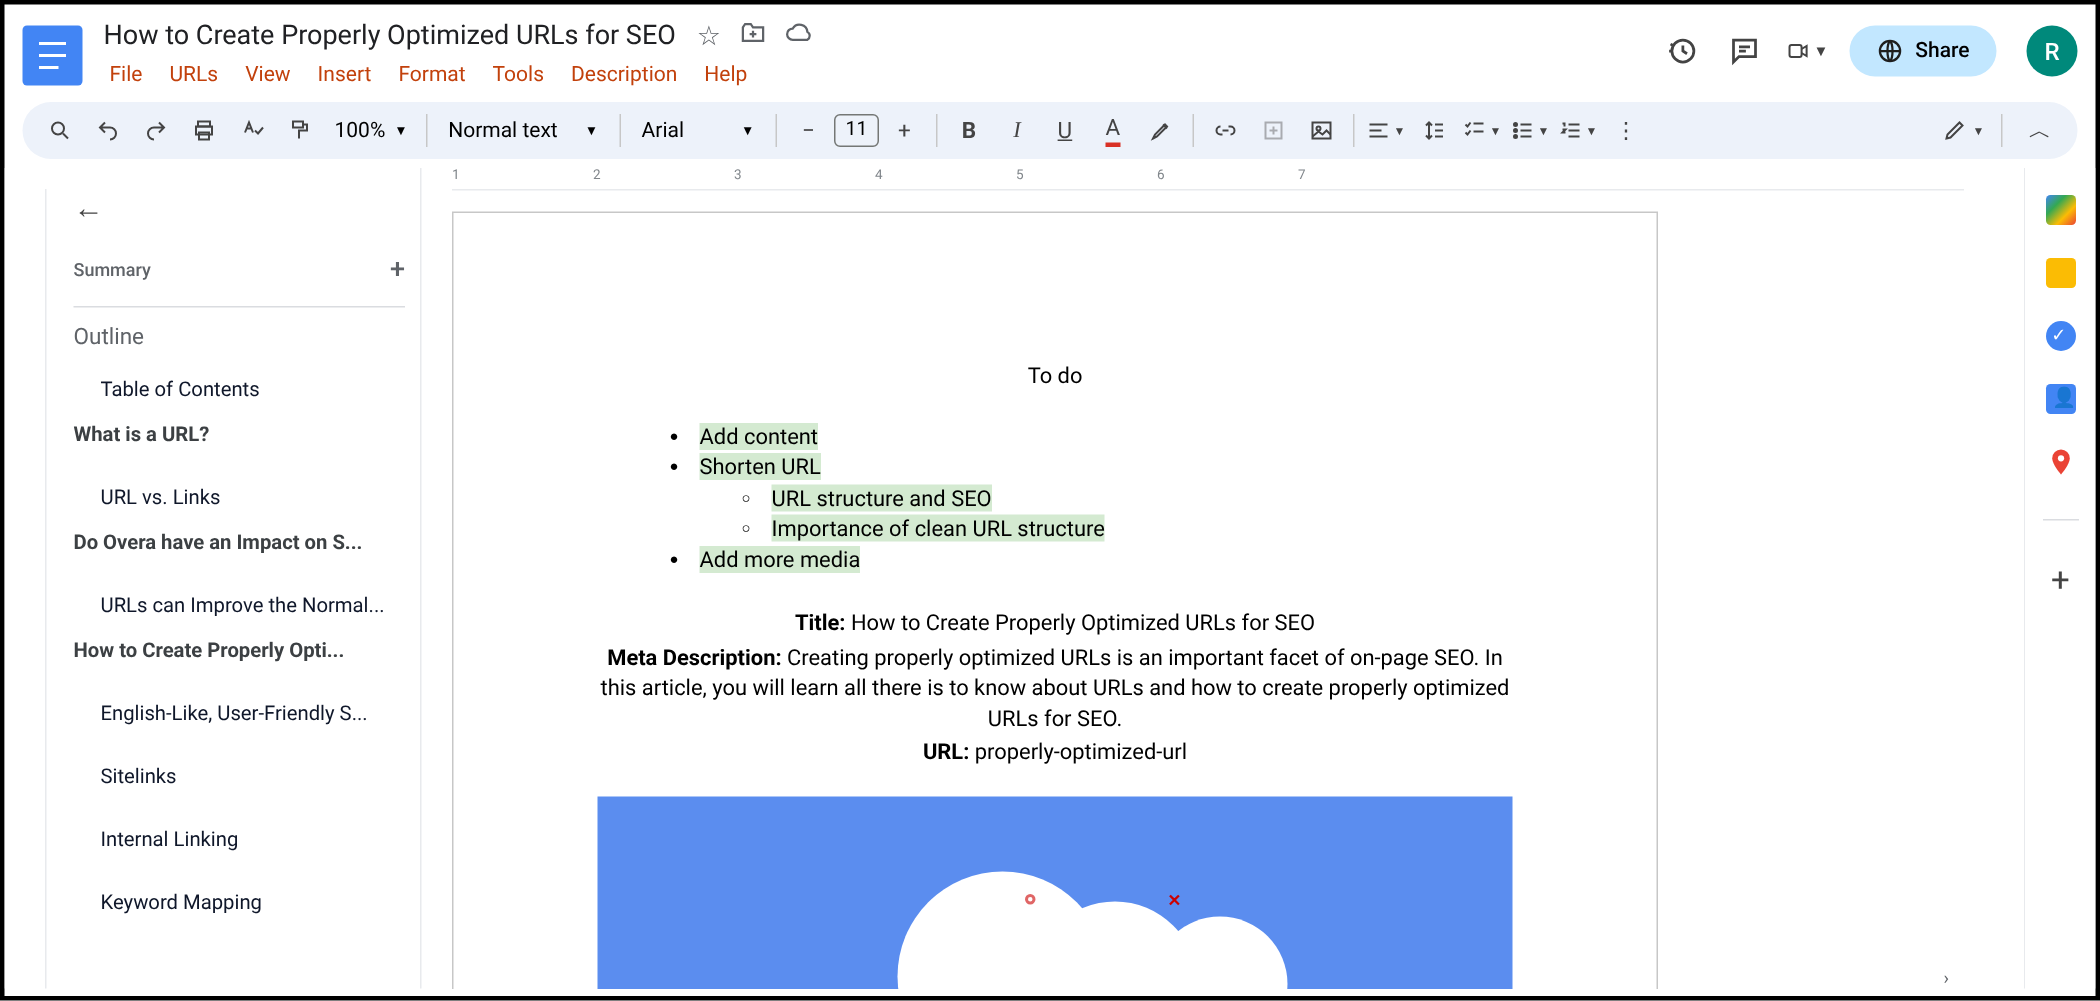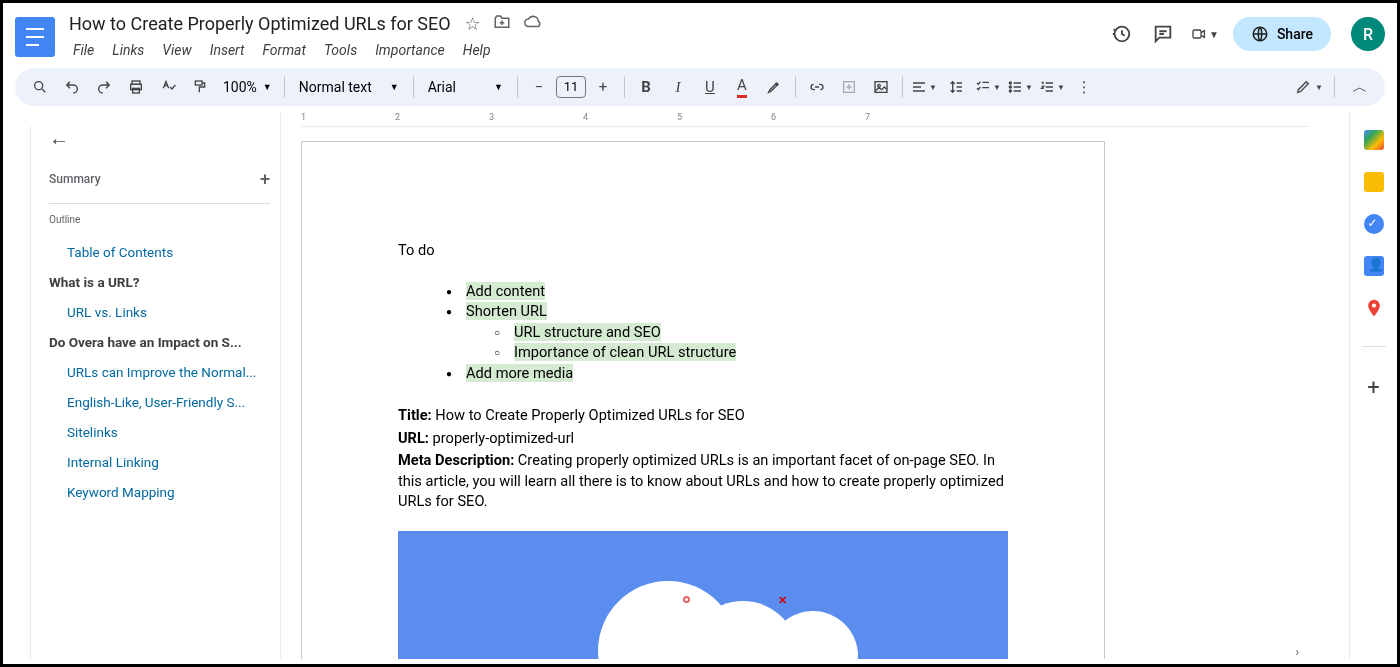--- a/index.html
+++ b/index.html
@@ -8,21 +8,21 @@
 .logo { width: 40px; height: 40px; background: #4285f4; border-radius: 3px; margin-right: 10px; margin-top: 6px; display: flex; align-items: center; justify-content: center; }
 .logo-lines { width: 18px; height: 18px; display: flex; flex-direction: column; justify-content: space-between; }
 .logo-lines span { height: 2px; background: #fff; }
 .logo-lines span:nth-child(3) { width: 70%; }
 .title-area { flex: 1; }
 .title-row { display: flex; align-items: center; gap: 10px; }
 .doc-title { font-size: 18px; color: #202124; padding: 2px 4px; }
 .title-icons { display: flex; gap: 12px; color: #5f6368; }
 .title-icons span { cursor: pointer; font-size: 18px; }
 .menubar { display: flex; gap: 2px; margin-top: 2px; }
-.menubar span { font-size: 14px; color: #404040; padding: 4px 8px; border-radius: 4px; cursor: pointer; font-style: italic; }
+.menubar span { font-size: 14px; color: #c2410c; padding: 4px 8px; border-radius: 4px; cursor: pointer; }
 .header-right { display: flex; align-items: center; gap: 14px; margin-top: 6px; }
 .header-icon { color: #444; cursor: pointer; width: 28px; height: 28px; display: flex; align-items: center; justify-content: center; }
 .meet-btn { display: flex; align-items: center; gap: 2px; }
 .share-btn { background: #c2e7ff; border-radius: 20px; padding: 8px 18px; display: flex; align-items: center; gap: 8px; font-size: 14px; font-weight: 500; cursor: pointer; }
 .avatar { width: 34px; height: 34px; border-radius: 50%; background: #00897b; color: #fff; display: flex; align-items: center; justify-content: center; font-weight: 500; margin-left: 6px; }
 .toolbar-wrap { padding: 6px 12px; }
 .toolbar { background: #edf2fa; border-radius: 24px; padding: 4px 10px; display: flex; align-items: center; gap: 2px; }
 .tb-btn { min-width: 30px; height: 30px; display: flex; align-items: center; justify-content: center; color: #444; cursor: pointer; border-radius: 4px; font-size: 15px; }
 .tb-sep { width: 1px; height: 22px; background: #c7c7c7; margin: 0 4px; }
 .zoom { font-size: 14px; padding: 0 6px; display: flex; align-items: center; gap: 6px; }
@@ -30,36 +30,36 @@
 .font-sel { font-size: 14px; padding: 0 8px; display: flex; align-items: center; gap: 38px; min-width: 80px; }
 .fs-box { width: 30px; height: 22px; border: 1px solid #747775; border-radius: 4px; text-align: center; font-size: 13px; line-height: 20px; }
 .tb-right { margin-left: auto; display: flex; align-items: center; gap: 6px; }
 .content-area { display: flex; height: calc(667px - 120px); }
 .left-rail { width: 28px; background: #fff; position: relative; border-right: none; }
 .v-ruler { width: 15px; background: #fff; border-right: 1px solid #e8eaed; position: absolute; right: 0; top: 14px; bottom: 0; }
 .outline-panel { width: 250px; padding: 14px 10px 10px 18px; border-right: 1px solid #e8eaed; overflow-y: auto; background: #fff; }
 .outline-back { font-size: 20px; color: #444; cursor: pointer; margin-bottom: 14px; }
 .summary-row { display: flex; justify-content: space-between; align-items: center; font-size: 12px; color: #5f6368; font-weight: 500; padding: 4px 0; }
 .outline-hr { border: none; border-top: 1px solid #dadce0; margin: 10px 0; }
-.outline-label { font-size: 10px; color: #5f6368; margin-bottom: 12px; }
+.outline-label { font-size: 15px; color: #5f6368; margin-bottom: 12px; }
 .outline-item { font-size: 13.5px; color: #3c4043; padding: 7px 0; cursor: pointer; white-space: nowrap; overflow: hidden; text-overflow: ellipsis; }
 .outline-item.l1 { font-weight: 700; }
-.outline-item.l2 { padding-left: 18px; color: #0369a1; }
+.outline-item.l2 { padding-left: 18px; color: #0f172a; margin-top: 12px; }
 .doc-area { flex: 1; overflow: auto; background: #fff; position: relative; }
 .h-ruler { height: 15px; background: #fff; border-bottom: 1px solid #e8eaed; margin-left: 20px; margin-right: 40px; position: relative; font-size: 9px; color: #80868b; }
 .h-ruler .num { position: absolute; top: 0; }
 .page { width: 804px; min-height: 1000px; background: #fff; border: 1px solid #c7c7c7; margin: 14px 0 0 20px; padding: 96px 96px 40px 96px; font-family: Arial, sans-serif; font-size: 14.6px; color: #000; line-height: 1.4; }
 .hl { background: #d4ead1; }
 .indent1 { margin-left: 48px; }
 .indent2 { margin-left: 96px; }
 .page ul { list-style: none; }
 .page li::before { margin-right: 14px; }
 .page li.bullet::before { content: "●"; font-size: 10px; vertical-align: middle; }
 .page li.circle::before { content: "○"; font-size: 10px; vertical-align: middle; }
-.page p { margin-top: 2px; }
+.page p { margin-top: 2px; text-align: center; }
 .embed-img { margin-top: 20px; height: 140px; background: #5b8def; position: relative; overflow: hidden; }
 .cloud { position: absolute; background: #fff; border-radius: 50%; }
 .right-rail { width: 48px; background: #fff; display: flex; flex-direction: column; align-items: center; gap: 22px; padding-top: 18px; border-left: 1px solid #e8eaed; }
 .rail-icon { width: 20px; height: 20px; border-radius: 4px; }
 .scroll-x { position: absolute; bottom: 2px; left: 20px; right: 50px; height: 12px; display: flex; justify-content: flex-end; }
 .scroll-arrow { color: #5f6368; font-size: 12px; }
 svg { display: block; }
 </style>
 </head>
 <body>
@@ -85,26 +85,26 @@
           </span>
         <span>
             <svg width="20" height="18" viewBox="0 0 24 24" fill="none" stroke="#5f6368" stroke-width="2">
               <path d="M6 18a5 5 0 0 1 0-10 7 7 0 0 1 13 3 4 4 0 0 1 0 7H6z"></path>
             </svg>
           </span>
       </div>
     </div>
     <div class="menubar">
       <span>File</span>
-      <span>Links</span>
+      <span>URLs</span>
       <span>View</span>
       <span>Insert</span>
       <span>Format</span>
       <span>Tools</span>
-      <span>Importance</span>
+      <span>Description</span>
       <span>Help</span>
     </div>
   </div>
   <div class="header-right">
     <div class="header-icon">
         <svg width="22" height="22" viewBox="0 0 24 24" fill="none" stroke="#444" stroke-width="2">
           <circle cx="13" cy="12" r="8"></circle>
           <path d="M13 8v4l3 2M3 12h2M4 7l2 1"></path>
         </svg>
       </div>
@@ -276,20 +276,21 @@
       <span style="font-size:18px;cursor:pointer">+</span>
     </div>
     <hr class="outline-hr">
     <div class="outline-label">Outline</div>
     <div id="outline-list">
         <div class="outline-item l2">Table of Contents</div>
         <div class="outline-item l1">What is a URL?</div>
         <div class="outline-item l2">URL vs. Links</div>
         <div class="outline-item l1">Do Overa have an Impact on S...</div>
         <div class="outline-item l2">URLs can Improve the Normal...</div>
+        <div class="outline-item l1">How to Create Properly Opti...</div>
         <div class="outline-item l2">English-Like, User-Friendly S...</div>
         <div class="outline-item l2">Sitelinks</div>
         <div class="outline-item l2">Internal Linking</div>
         <div class="outline-item l2">Keyword Mapping</div>
       </div>
   </div>
 
   <div class="doc-area">
     <div class="h-ruler" id="hruler">
         <span class="num" style="left: 0px;">1</span>
@@ -309,22 +310,22 @@
       </ul>
       <ul class="indent2">
         <li class="circle"><span class="hl">URL structure and SEO</span></li>
         <li class="circle"><span class="hl">Importance of clean URL structure</span></li>
       </ul>
       <ul class="indent1">
         <li class="bullet"><span class="hl">Add more media</span></li>
       </ul>
       <br>
       <p><b>Title:</b><span> How to Create Properly Optimized URLs for SEO</span></p>
+      <p><b>Meta Description:</b><span> Creating properly optimized URLs is an important facet of on-page SEO. In this article, you will learn all there is to know about URLs and how to create properly optimized URLs for SEO.</span></p>
       <p><b>URL:</b><span> properly-optimized-url</span></p>
-      <p><b>Meta Description:</b><span> Creating properly optimized URLs is an important facet of on-page SEO. In this article, you will learn all there is to know about URLs and how to create properly optimized URLs for SEO.</span></p>
       <div class="embed-img">
         <div class="cloud" style="width:140px;height:140px;bottom:-50px;left:200px"></div>
         <div class="cloud" style="width:110px;height:110px;bottom:-40px;left:290px"></div>
         <div class="cloud" style="width:90px;height:90px;bottom:-30px;left:370px"></div>
         <div style="position:absolute;left:285px;top:65px;width:7px;height:7px;border:2px solid #e06666;border-radius:50%"></div>
         <div style="position:absolute;left:380px;top:62px;color:#cc0000;font-size:11px;font-weight:bold">✕</div>
       </div>
     </div>
     <div class="scroll-x">
         <span class="scroll-arrow">›</span>

